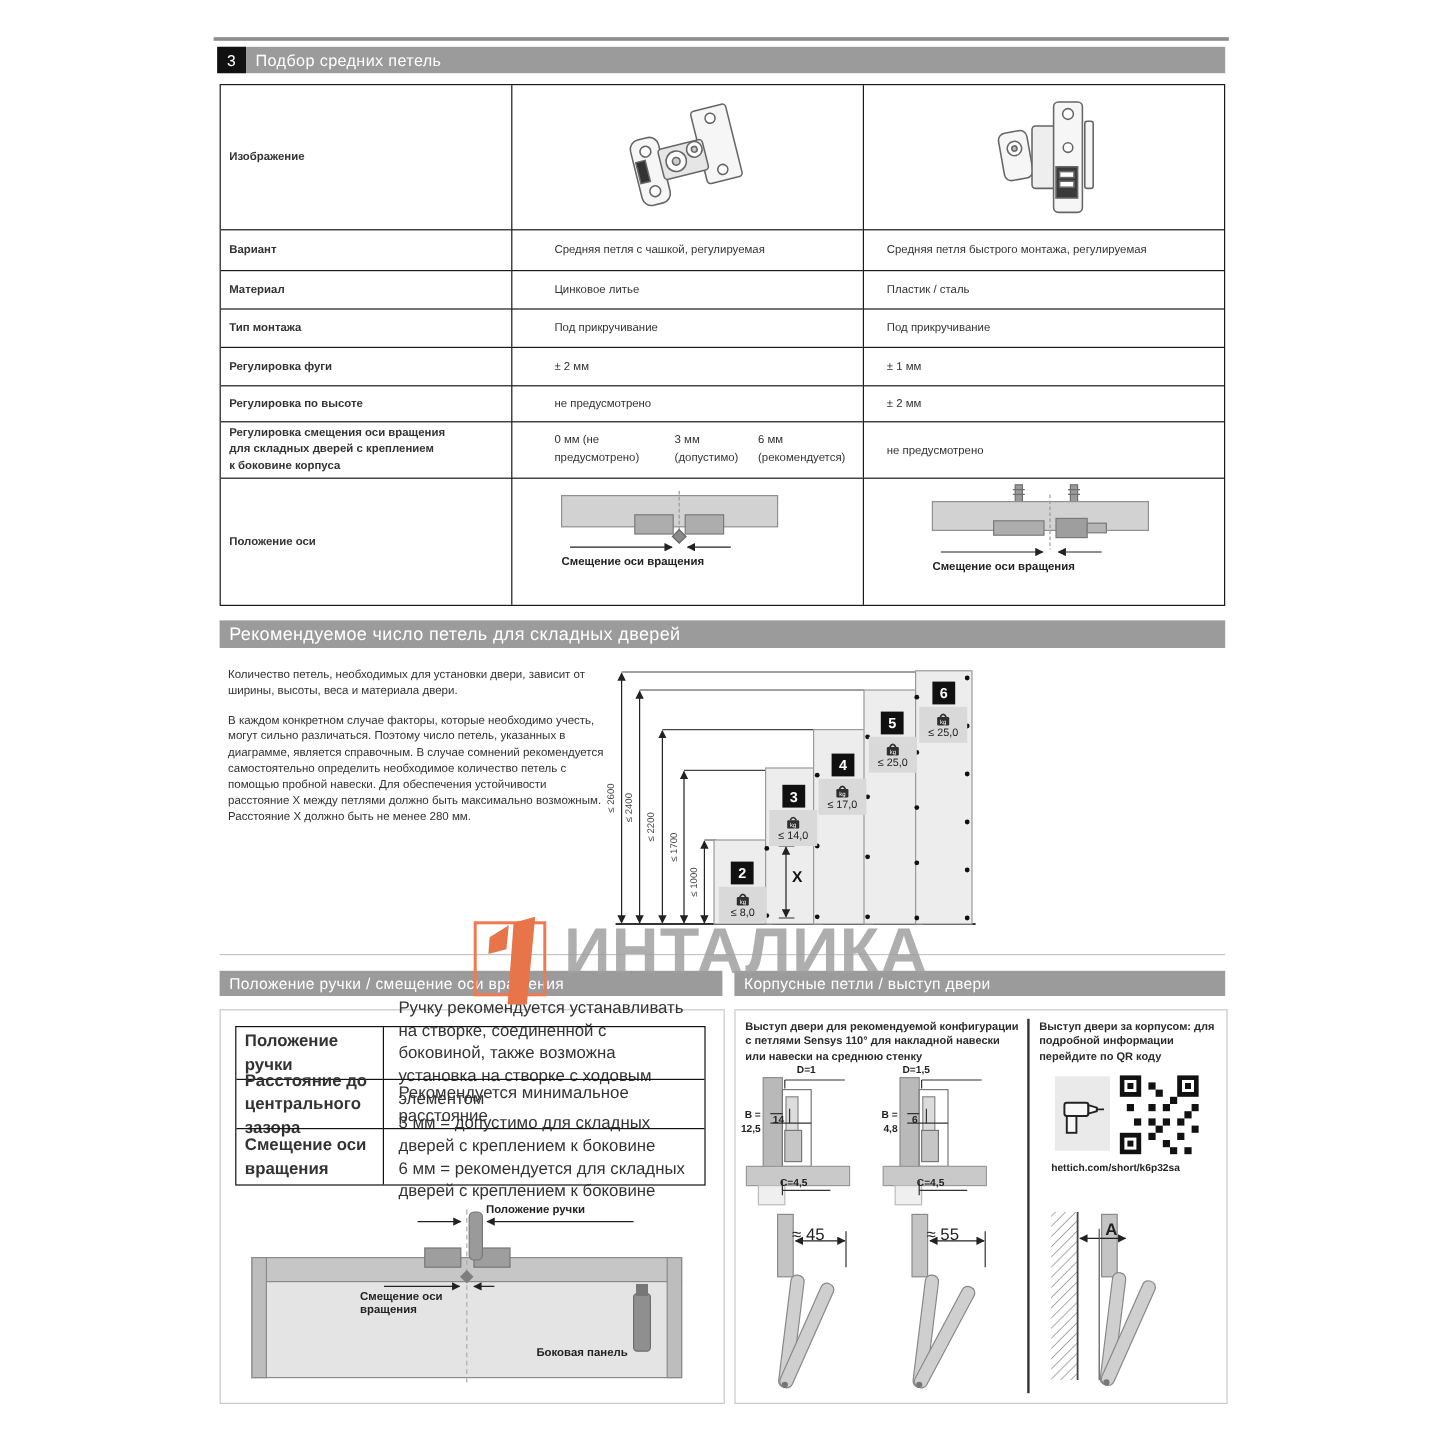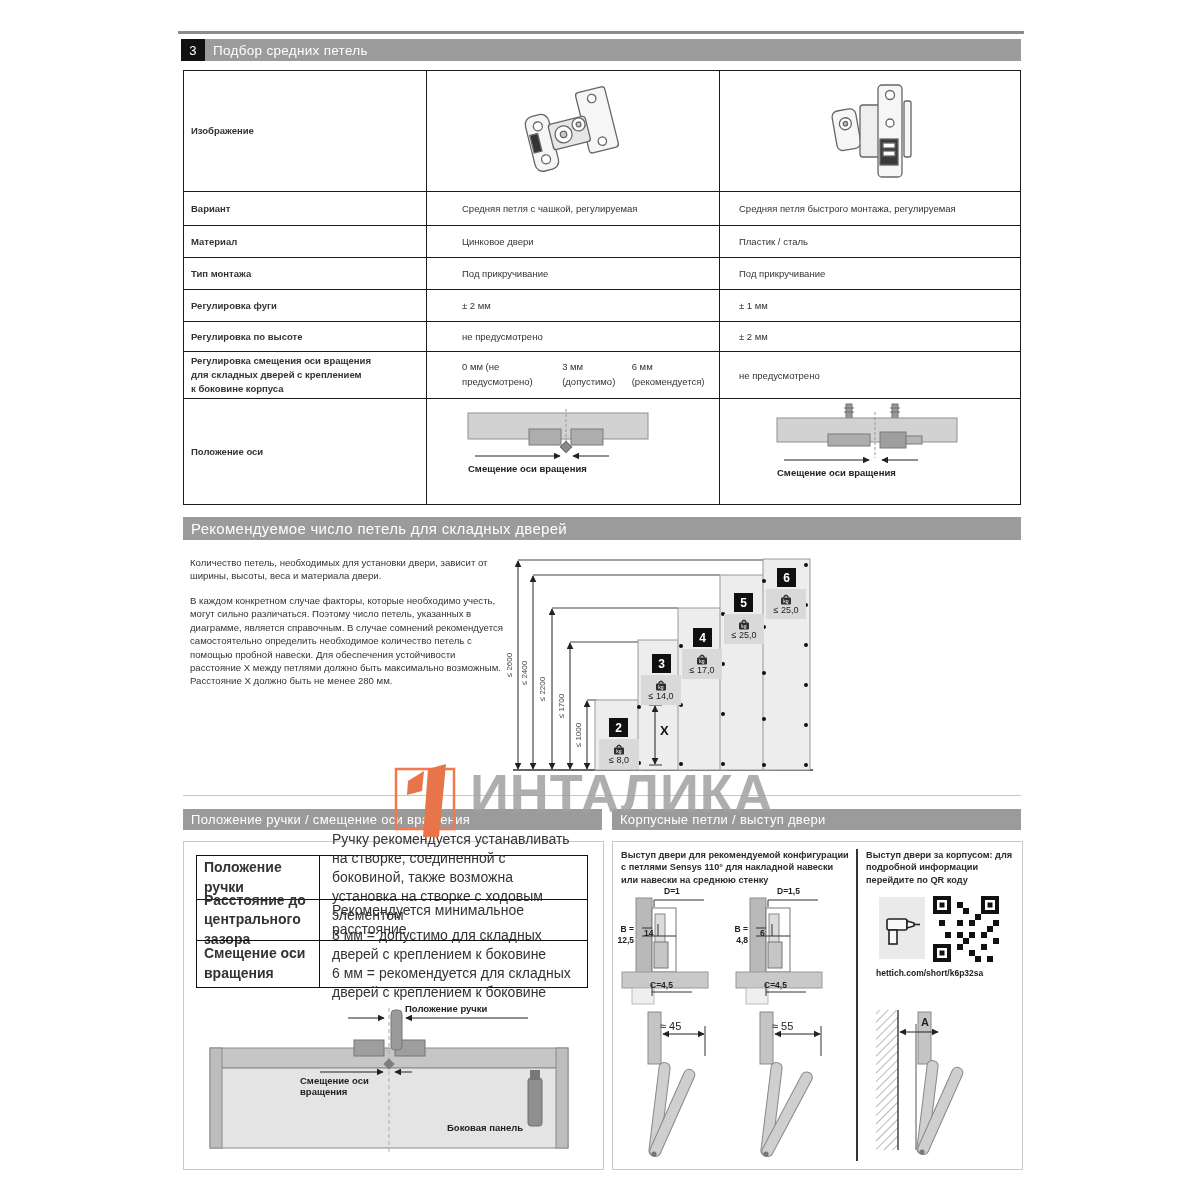--- a/index.html
+++ b/index.html
@@ -42,21 +42,21 @@
             display:flex;align-items:center;justify-content:center}
   .kgb{position:absolute;width:40px;height:30px;background:#d9d9d9;display:flex;flex-direction:column;
        align-items:center;justify-content:center;font-size:9px;color:#1d1d1d}
   .xlab{position:absolute;font-weight:bold;font-size:13px;color:#111}
   .wmtext{position:absolute;left:470px;top:762px;font-size:54px;font-weight:bold;color:#a0a0a0;
           letter-spacing:1px;opacity:.85;z-index:40}
   .wmicon{position:absolute;left:392px;top:757px;z-index:41}
   .hline{position:absolute;background:#c6c6c6}
   .intro{position:absolute;font-size:9.2px;font-weight:bold;color:#2b2b2b;line-height:1.35}
   .link{position:absolute;font-size:8.5px;font-weight:bold;color:#222}
-  .gaplab{position:absolute;font-size:11px;color:#222}
+  .gaplab{position:absolute;font-size:14px;color:#222}
 </style>
 </head>
 <body>
 
 <svg width="0" height="0" style="position:absolute">
   <defs>
     <marker id="ah" viewBox="0 0 10 10" refX="9" refY="5" markerWidth="7" markerHeight="7" orient="auto-start-reverse" markerUnits="userSpaceOnUse">
         <path d="M0 0 L10 5 L0 10 z" fill="#222"></path>
       </marker>
     <pattern id="hatch" patternUnits="userSpaceOnUse" width="6" height="6" patternTransform="rotate(45)">
@@ -110,21 +110,21 @@
         <rect x="84" y="22" width="7" height="56" rx="2"></rect>
       </g>
     </svg>
   </div>
 
   <div class="lbl">Вариант</div>
   <div class="v2">Средняя петля с чашкой, регулируемая</div>
   <div class="v3">Средняя петля быстрого монтажа, регулируемая</div>
 
   <div class="lbl">Материал</div>
-  <div class="v2">Цинковое двери</div>
+  <div class="v2">Цинковое литье</div>
   <div class="v3">Пластик / сталь</div>
 
   <div class="lbl">Тип монтажа</div>
   <div class="v2">Под прикручивание</div>
   <div class="v3">Под прикручивание</div>
 
   <div class="lbl">Регулировка фуги</div>
   <div class="v2">± 2 мм</div>
   <div class="v3">± 1 мм</div>
 
@@ -379,21 +379,21 @@
     <line x1="24" y1="52" x2="58" y2="52" stroke="#333"></line>
       <line x1="40" y1="40" x2="40" y2="52" stroke="#333"></line>
     <line x1="34" y1="100" x2="34" y2="112" stroke="#333"></line>
       <line x1="34" y1="108" x2="74" y2="108" stroke="#333"></line>
   </g>
 </svg>
 <div class="dlab" style="left:664px;top:886px">D=1</div>
 <div class="dlab pre" style="left:608px;top:924px;width:26px;text-align:right"><span>B =</span><br><span>12,5</span></div>
 <div class="dlab" style="left:644px;top:928px">14</div>
 <div class="dlab" style="left:650px;top:980px">C=4,5</div>
-<div class="dlab" style="left:777px;top:886px">D=1,5</div>
+<div class="dlab" style="left:752px;top:886px">D=1,5</div>
 <div class="dlab pre" style="left:722px;top:924px;width:26px;text-align:right"><span>B =</span><br><span>4,8</span></div>
 <div class="dlab" style="left:760px;top:928px">6</div>
 <div class="dlab" style="left:764px;top:980px">C=4,5</div>
 
 <div class="abs" style="left:879px;top:897px;width:46px;height:62px;background:#eaeaea">
   <svg width="46" height="62" viewBox="0 0 46 62">
     <g stroke="#222" stroke-width="1.6" fill="#f8f8f8">
       <rect x="8" y="22" width="20" height="11" rx="2"></rect>
       <rect x="10" y="33" width="8" height="14"></rect>
       <polygon points="28,24 35,26 35,29 28,31"></polygon>

